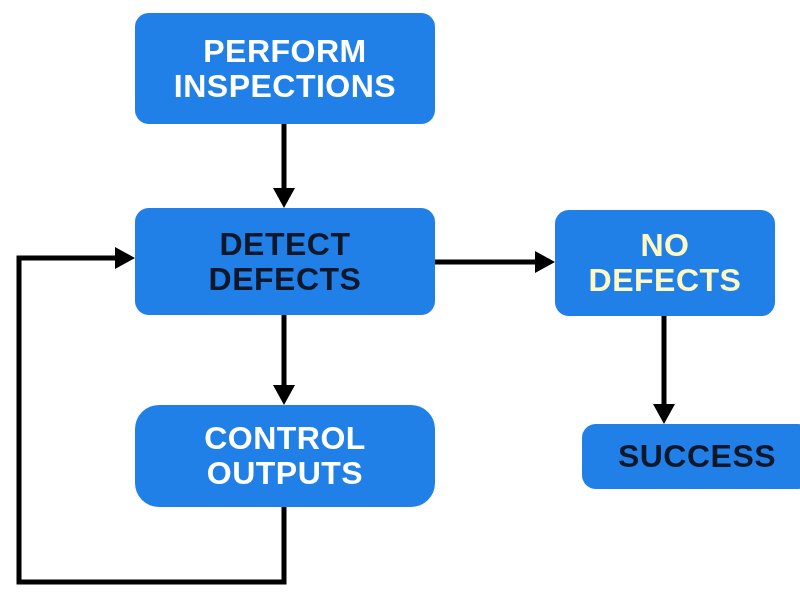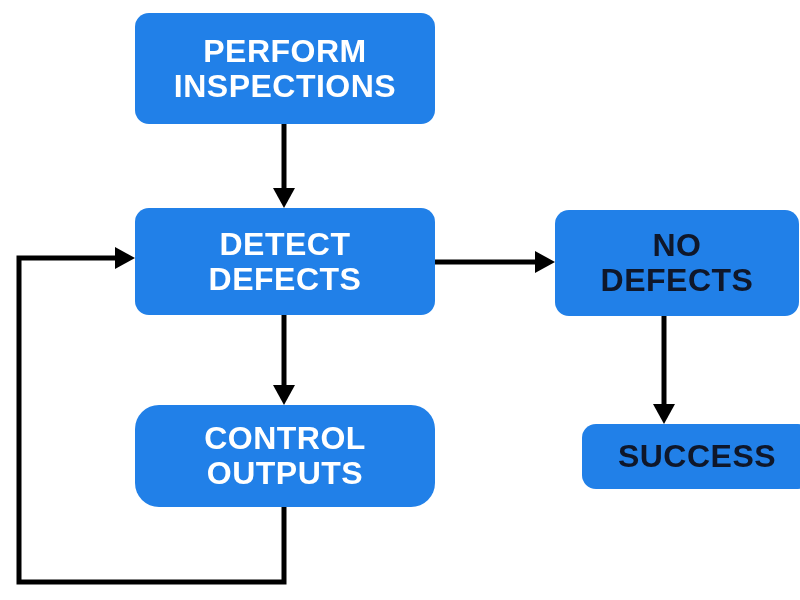--- a/index.html
+++ b/index.html
@@ -77,26 +77,26 @@
       <path class="arrow-line" d="M 284 507 L 284 582 L 19 582 L 19 258 L 123 258" stroke="#000000"></path>
       <polygon class="arrow-head" points="135,258 115,247 115,269" fill="#000000"></polygon>
     </g>
   </svg>
 
   <div class="flow-box" style="left: 135px; top: 13px; width: 300px; height: 111px; font-size: 32px; background: rgb(33, 128, 232); color: rgb(255, 255, 255);">
     <span>PERFORM
 INSPECTIONS</span>
   </div>
 
-  <div class="flow-box" style="left: 135px; top: 208px; width: 300px; height: 107px; font-size: 32px; background: rgb(33, 128, 232); color: #ffffff;">
+  <div class="flow-box" style="left: 135px; top: 208px; width: 300px; height: 107px; font-size: 32px; background: rgb(33, 128, 232); color: #0f172a;">
     <span>DETECT
 DEFECTS</span>
   </div>
 
-  <div class="flow-box" style="left: 555px; top: 210px; width: 244px; height: 106px; font-size: 32px; background: rgb(33, 128, 232); color: #0f172a;">
+  <div class="flow-box" style="left: 555px; top: 210px; width: 220px; height: 106px; font-size: 32px; background: rgb(33, 128, 232); color: #fef9c3;">
     <span>NO
 DEFECTS</span>
   </div>
 
   <div class="flow-box" style="left: 135px; top: 405px; width: 300px; height: 102px; font-size: 32px; background: rgb(33, 128, 232); color: rgb(255, 255, 255); border-radius: 24px;">
     <span>CONTROL
 OUTPUTS</span>
   </div>
 
   <div class="flow-box" style="left: 548px; top: 424px; width: 230px; height: 65px; font-size: 32px; background: rgb(33, 128, 232); color: #0f172a; margin-left: 34px;">

